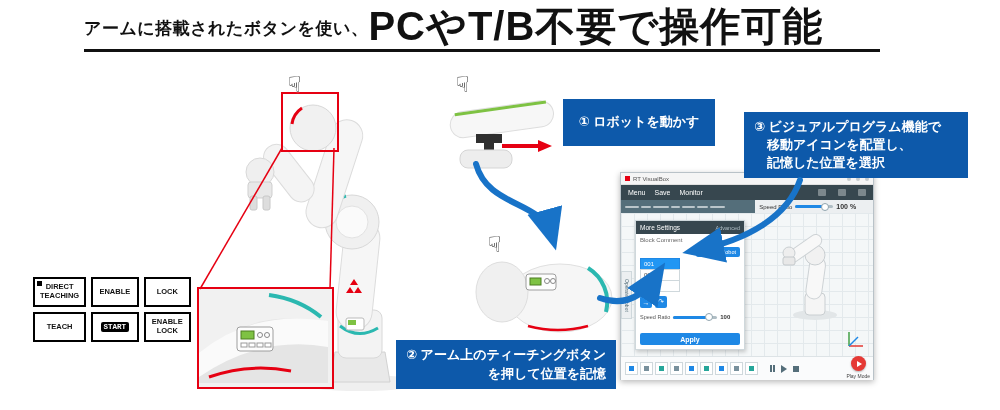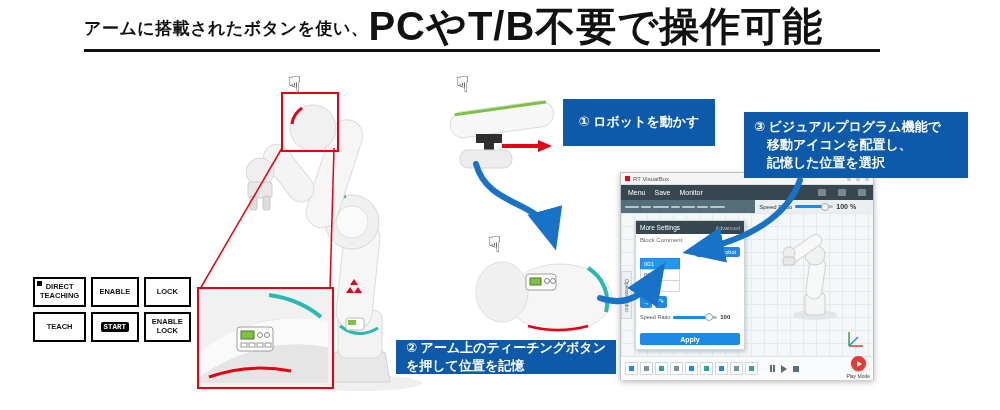--- a/index.html
+++ b/index.html
@@ -32,21 +32,21 @@
 
   
   .cursor{position:absolute;font-size:22px;color:#1a1a1a;z-index:5;
           text-shadow:0 0 2px #fff,0 0 2px #fff;font-family:"DejaVu Sans",sans-serif;}
 
   
   .badge{position:absolute;background:#0d59aa;color:#fff;font-weight:bold;font-size:13px;
          line-height:1.4;display:flex;align-items:center;justify-content:center;
          z-index:4;padding:4px 8px;box-sizing:border-box;}
   .badge1{left:563px;top:99px;width:152px;height:47px;}
-  .badge2{left:396px;top:340px;width:220px;height:34px;text-align:left;}
+  .badge2{left:396px;top:340px;width:220px;height:49px;text-align:right;}
   .badge3{left:744px;top:112px;width:224px;height:66px;justify-content:flex-start;
           text-align:left;padding-left:10px;}
 
   
   .win{position:absolute;left:620px;top:172px;width:252px;height:206px;background:#fff;
        border:1px solid #b9c2c8;box-shadow:0 2px 6px rgba(0,0,0,.28);z-index:2;font-size:7px;}
   .win-titlebar{height:11px;display:flex;align-items:center;gap:3px;padding:0 4px;
                 background:#f5f5f5;border-bottom:1px solid #e0e0e0;}
   .win-logo{width:5px;height:5px;background:#e60012;}
   .win-title{font-size:6px;color:#555;flex:1;}

